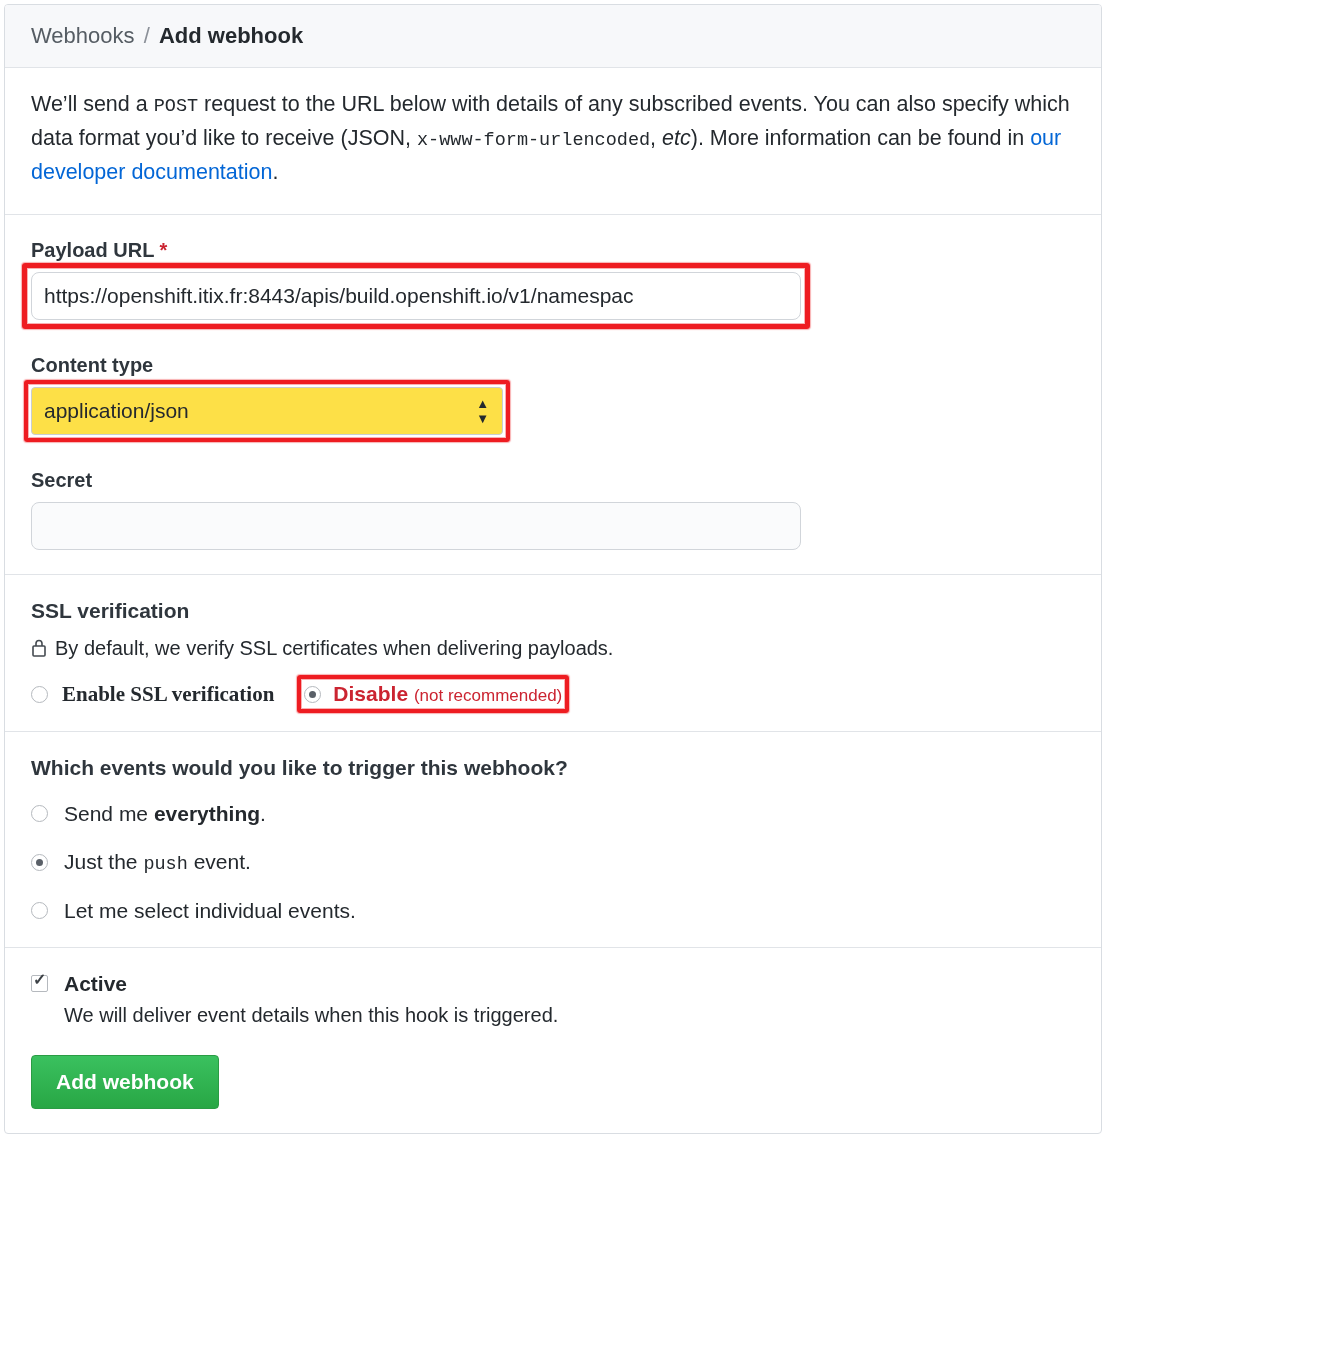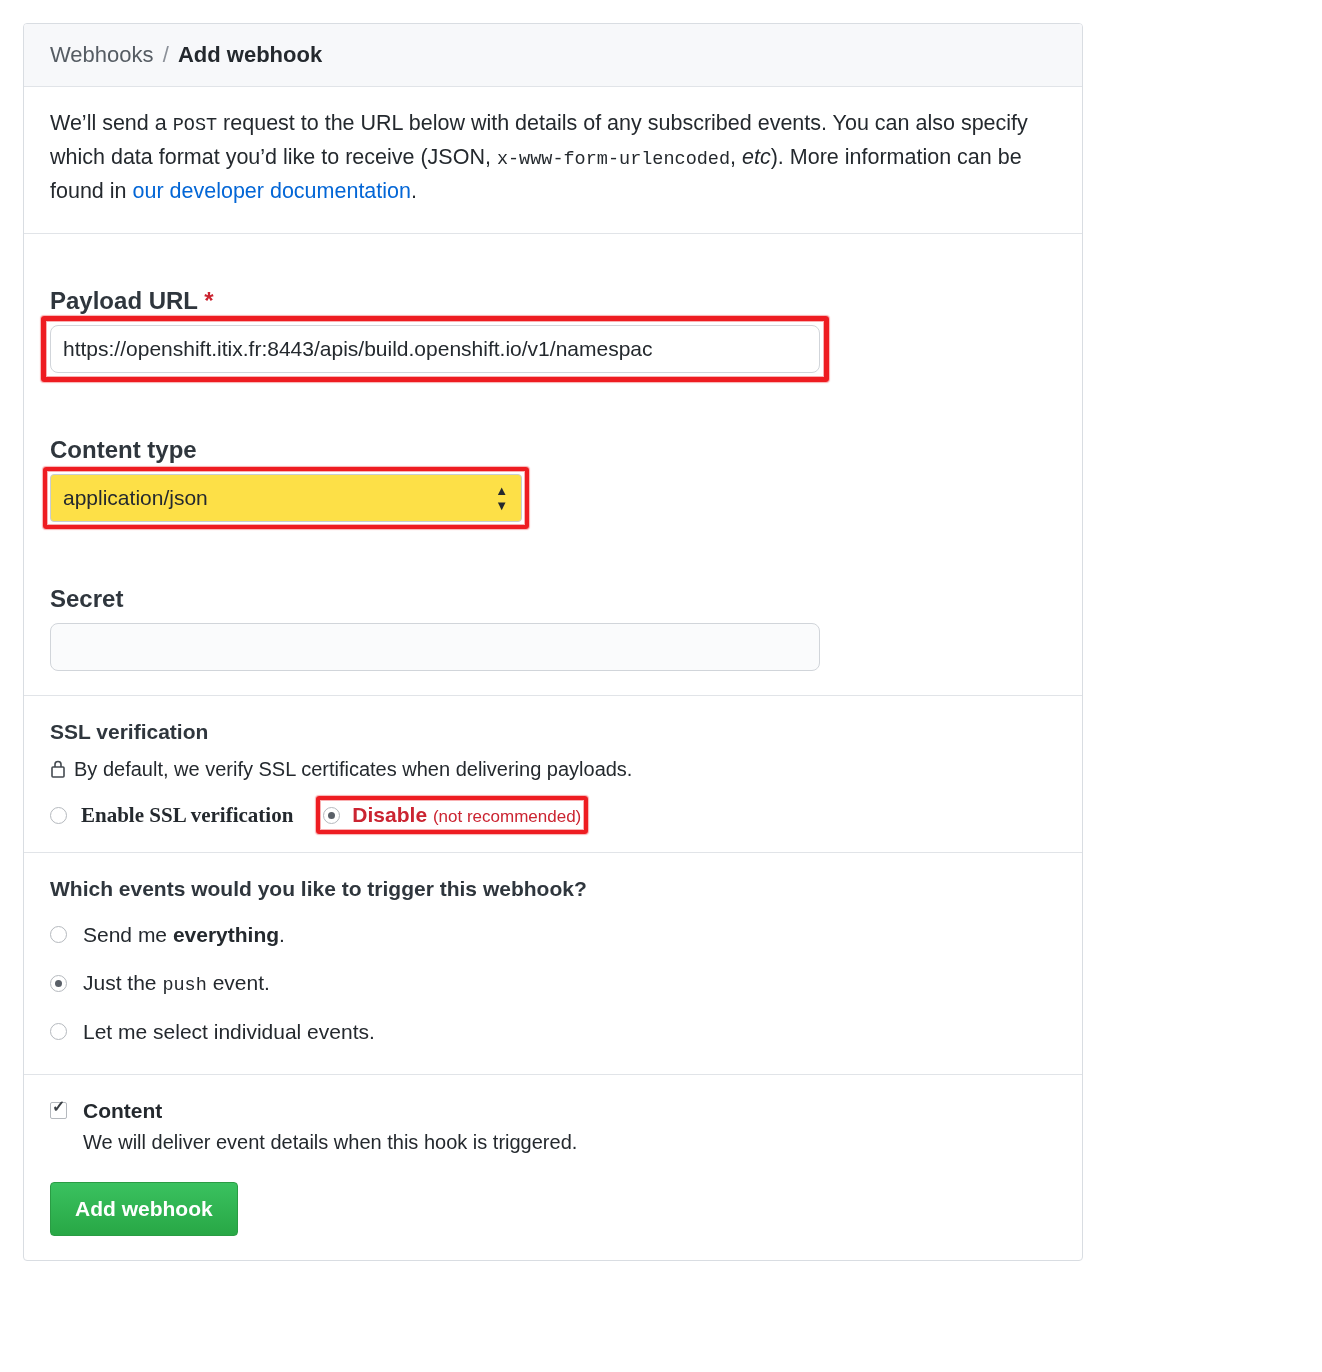--- a/index.html
+++ b/index.html
@@ -10,21 +10,21 @@
     font-family: "Liberation Sans", sans-serif;
     color: #24292e;
   }
   body {
     width: 1322px;
     height: 1372px;
     overflow: hidden;
   }
   .page {
     width: 1106px;
-    padding: 23px;
+    padding: 4px;
   }
   .panel {
     border: 1px solid #d9dde2;
     border-radius: 4px;
     background: #ffffff;
     overflow: hidden;
   }
   .panel-header {
     background: #f7f8fa;
     border-bottom: 1px solid #e1e4e8;
@@ -57,25 +57,24 @@
     font-size: 18.5px;
   }
   .link {
     color: #0366d6;
     text-decoration: none;
   }
   .italic { font-style: italic; }
 
   label.field-label {
     display: block;
-    font-size: 24px;
+    font-size: 20px;
     font-weight: bold;
     color: #2f363d;
     margin-bottom: 10px;
-    margin-top: 29px;
   }
   .req-star { color: #cb2431; font-weight: bold; }
 
   
   .annot {
     position: relative;
     display: inline-block;
   }
   .annot::after {
     content: "";
@@ -208,21 +207,21 @@
     margin: 0 0 22px 0;
     color: #2f363d;
   }
   .event-item {
     display: flex;
     align-items: center;
     gap: 16px;
     margin-bottom: 24px;
     font-size: 21px;
   }
-  .event-item:last-child { margin-bottom: 6px; }
+  .event-item:last-child { margin-bottom: 0; }
 
   .active-row {
     display: flex;
     align-items: center;
     gap: 16px;
     font-size: 21px;
     font-weight: bold;
   }
   .checkbox {
     width: 17px;
@@ -346,20 +345,20 @@
 
       <div class="event-item">
         <span class="radio"></span>
         <span>Let me select individual events.</span>
       </div>
     </div>
 
     <div class="section">
       <div class="active-row">
         <span class="checkbox checked"></span>
-        <span>Content</span>
+        <span>Active</span>
       </div>
       <div class="active-sub">We will deliver event details when this hook is triggered.</div>
       <button class="btn-primary">Add webhook</button>
     </div>
 
   </div>
 </div>
 
 </body></html>

